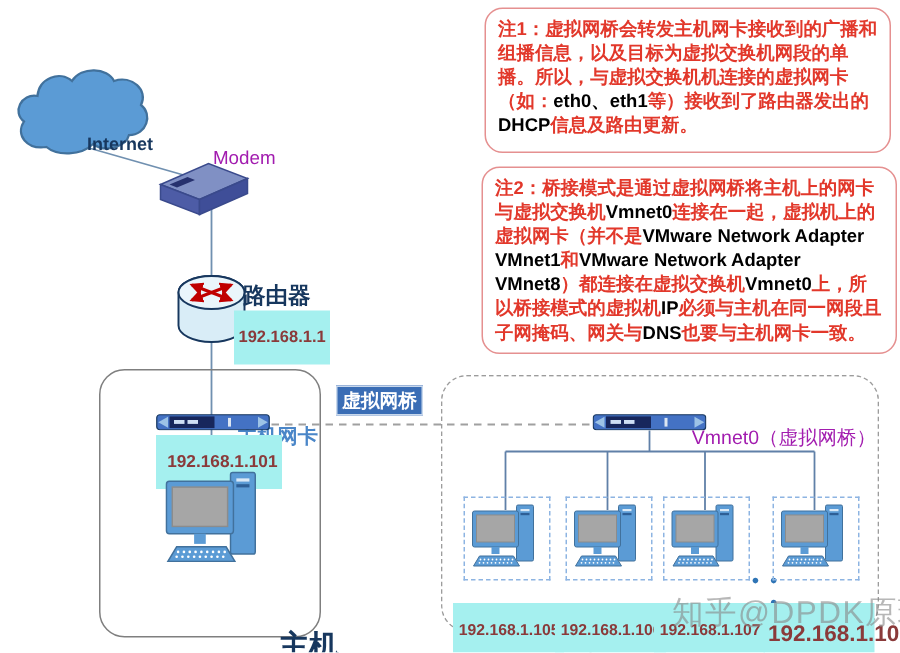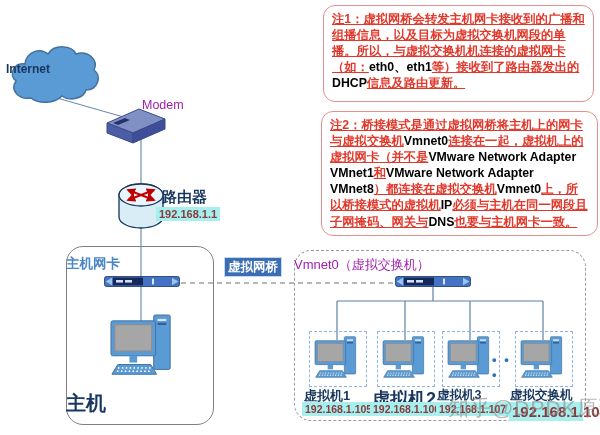--- a/index.html
+++ b/index.html
@@ -5,25 +5,25 @@
   html,body{margin:0;padding:0;background:#fff;}
   #canvas{
     position:relative;width:600px;height:435px;background:#ffffff;overflow:hidden;
     font-family:"Liberation Sans","DejaVu Sans",sans-serif;
   }
   .abs{position:absolute;}
   #lines{position:absolute;left:0;top:0;width:600px;height:435px;pointer-events:none;}
 
   .lbl-blue{color:#a21caf;font-weight:normal;}
   .lbl-navy{color:#17375e;font-weight:bold;}
-  .center{text-align:left;}
+  .center{text-align:right;margin-top:27px;}
 
   .ip-badge{
     background:#a5f0ef;color:#8a3a3a;font-weight:bold;
-    text-align:left;padding:1px 3px;white-space:nowrap;
+    text-align:right;padding:12px 3px;white-space:nowrap;
   }
 
   .host-box{
     border:1.5px solid #7f7f7f;border-radius:17px;background:transparent;
   }
   .vm-box{
     border:1.5px dashed #9c9c9c;border-radius:17px;background:transparent;
   }
   .vm-select{
     border:1.5px dashed #8db4e2;background:transparent;
@@ -32,21 +32,21 @@
     background:#3a6db5;color:#ffffff;font-weight:bold;font-size:12.5px;
     display:flex;align-items:center;justify-content:center;
     box-shadow:0 0 0 1px #c8d8ec inset;
   }
 
   .note{
     border:1.5px solid #e59090;border-radius:12px;background:#ffffff;
     padding:5px 8px;font-size:12.3px;font-weight:bold;line-height:1.31;
     box-sizing:border-box;
   }
-  .seg-red{color:#e2382b;text-decoration:underline;}
+  .seg-red{color:#e2382b;}
   .seg-blue{color:#000000;}
 
   .watermark{
     color:rgba(135,135,135,0.60);font-size:21px;letter-spacing:1px;
     z-index:10;white-space:nowrap;
   }
   .dots{color:#2e74b5;font-weight:bold;font-size:13px;letter-spacing:2px;}
 </style>
 </head>
 <body>
@@ -131,29 +131,30 @@
     <line x1="11" y1="9" x2="37" y2="19" stroke="#c00000" stroke-width="2" marker-start="url(#ah)" marker-end="url(#ah)"></line>
   </svg>
   <div class="abs lbl-navy" style="left:162px;top:188px;font-size:15px">路由器</div>
   <div class="abs ip-badge" style="left:156px;top:207px;font-size:11px">192.168.1.1</div>
 
   <div class="abs host-box" style="left:66px;top:246px;width:146px;height:177px"></div>
   <div class="abs center" style="left:66px;top:255px;width:146px;font-size:13.5px;font-weight:bold;color:#4a86c8">主机网卡</div>
   <svg class="abs" style="left:104px;top:276px" width="76" height="11">
     <use href="#devbar" width="76" height="11"></use>
   </svg>
+  <div class="abs ip-badge" style="left:104px;top:290px;width:78px;font-size:11.5px">192.168.1.101</div>
   <svg class="abs" style="left:110px;top:314px" width="66" height="70">
     <use href="#pc" width="66" height="70"></use>
   </svg>
   <div class="abs lbl-navy center" style="left:66px;top:390px;width:160px;font-size:20px">主机</div>
 
   <div class="abs bridge-badge" style="left:224px;top:257px;width:58px;height:20px">虚拟网桥</div>
 
   <div class="abs vm-box" style="left:294px;top:250px;width:290px;height:169px"></div>
-  <div class="abs lbl-blue center" style="left:294px;top:256px;width:290px;font-size:13px">Vmnet0（虚拟交换机）</div>
+  <div class="abs lbl-blue center" style="left:294px;top:256px;width:290px;font-size:13px">Vmnet0（虚拟网桥）</div>
   <svg class="abs" style="left:395px;top:276px" width="76" height="11">
     <use href="#devbar" width="76" height="11"></use>
   </svg>
 
   <div class="abs vm-select" style="left:309px;top:331px;width:56px;height:54px"></div>
   <svg class="abs" style="left:314px;top:336px" width="46" height="48">
       <use href="#pc" width="46" height="48"></use>
     </svg>
   <div class="abs lbl-navy center" style="left:304px;top:387px;width:66px;font-size:13px">虚拟机1</div>
   <div class="abs ip-badge" style="left:302px;top:402px;width:68px;font-size:10.5px">192.168.1.105</div>

